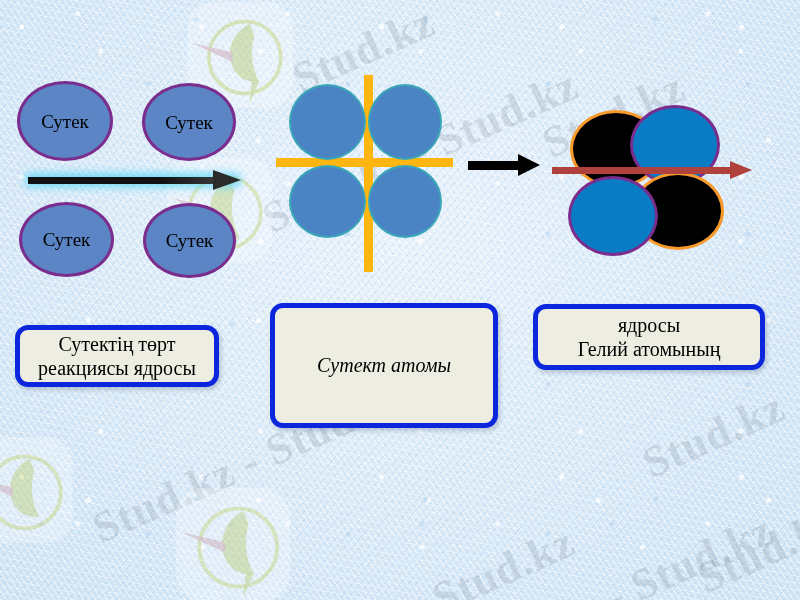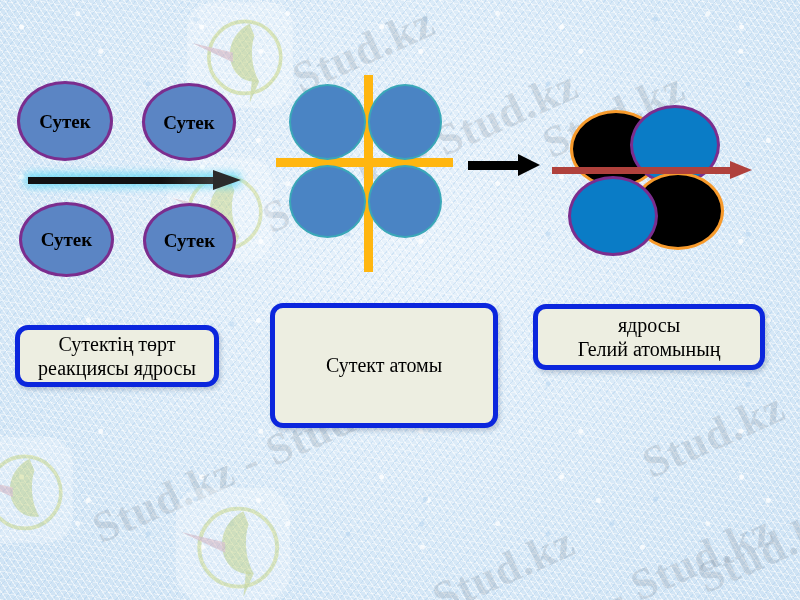--- a/index.html
+++ b/index.html
@@ -57,21 +57,20 @@
   
   .h-atom {
     position: absolute;
     background: #5b85c4;
     border: 3px solid #7b2d8e;
     border-radius: 50%;
     box-sizing: border-box;
     display: flex;
     align-items: center;
     justify-content: center;
-    font-weight: bold;
   }
   .h-atom span {
     font-family: "Liberation Serif", "DejaVu Serif", serif;
     font-size: 19px;
     color: #000000;
     line-height: 1;
   }
   
   .mid-circle {
     position: absolute;
@@ -208,21 +207,21 @@
   <div class="arrow-shaft" style="left:552px; top:167px; width:180px; height:7px; background:#b0413c;"></div>
   <div class="arrow-head" style="left:730px; top:161px; border-left:22px solid #b0413c; border-top-width:9px; border-bottom-width:9px;"></div>
 
   <div class="caption-box" style="left:15px; top:325px; width:204px; height:62px;">
     <div class="txt">
       <div>Сутектің төрт</div>
       <div>реакциясы ядросы</div>
     </div>
   </div>
 
-  <div class="caption-box" style="left:270px; top:303px; width:228px; height:125px;">
+  <div class="caption-box" style="left:270px; top:303px; width:228px; height:125px;font-style:italic;">
     <div class="txt">
       <div>Сутект атомы</div>
     </div>
   </div>
 
   <div class="caption-box" style="left:533px; top:304px; width:232px; height:66px;">
     <div class="txt">
       <div>ядросы</div>
       <div>Гелий атомының</div>
     </div>

